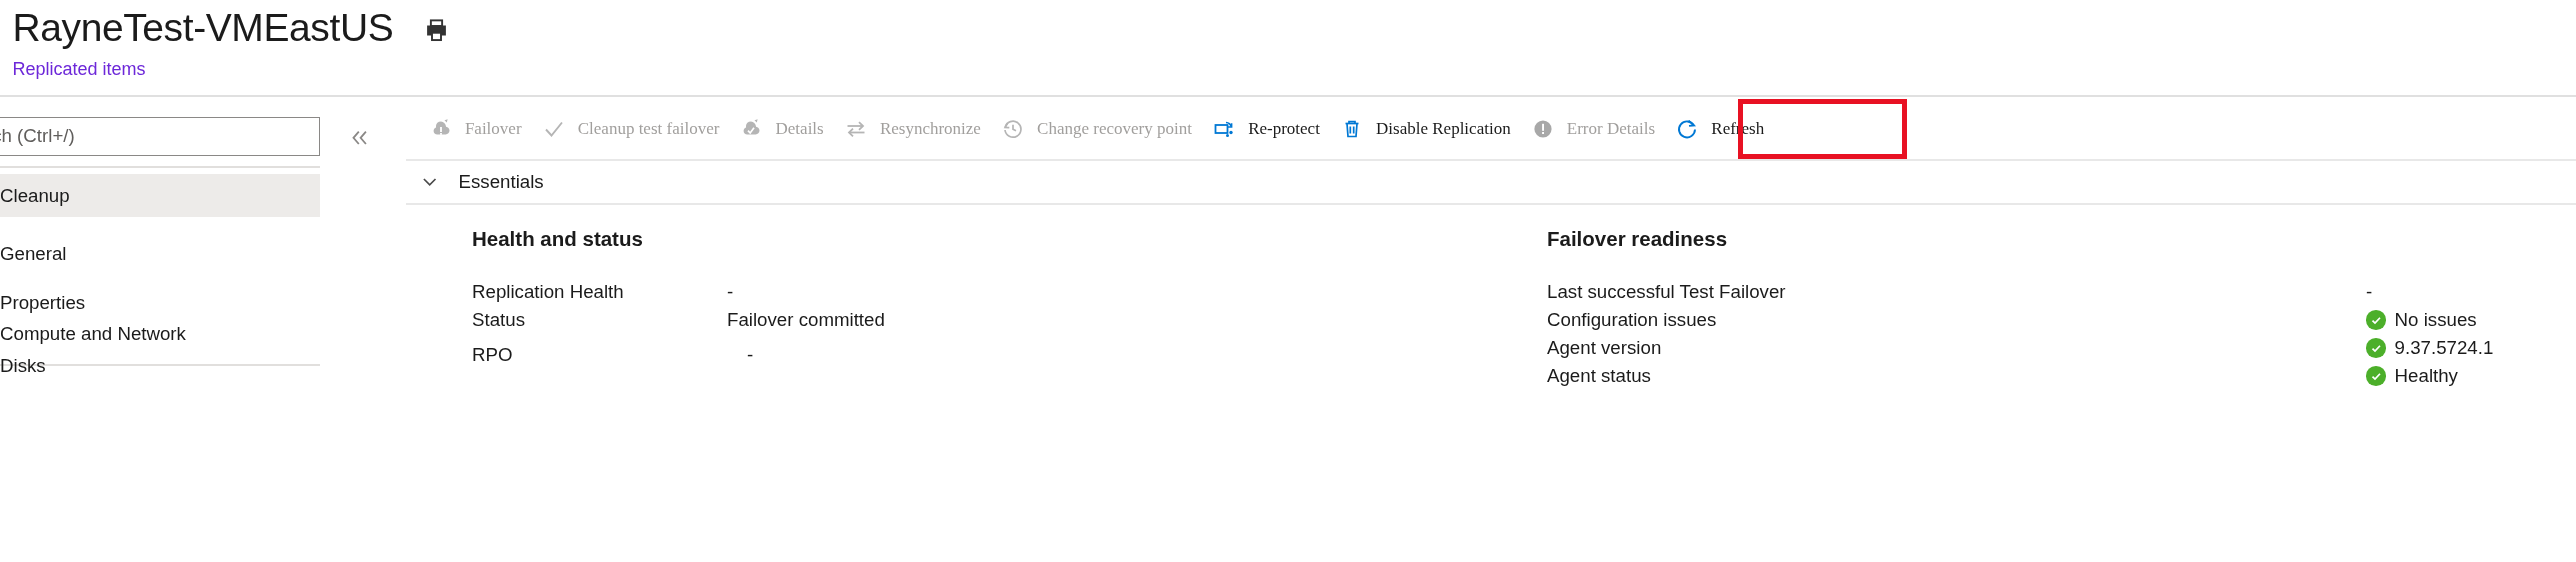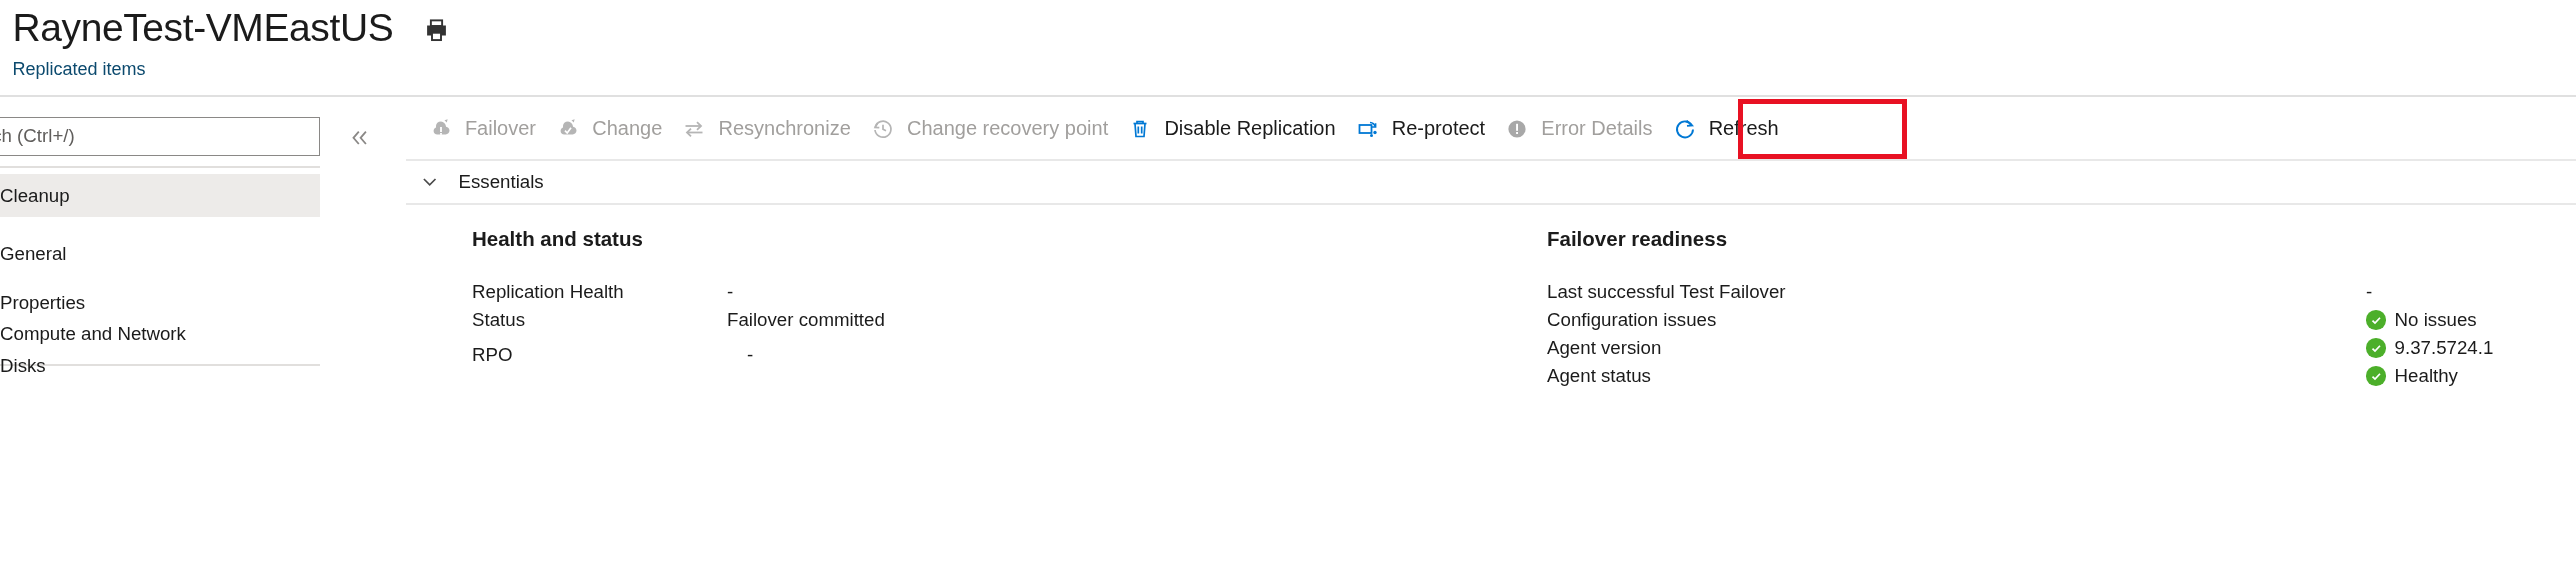--- a/index.html
+++ b/index.html
@@ -50,21 +50,21 @@
     display: block;
     width: 27px;
     height: 27px;
     margin-top: 5.3px;
   }
   .blade-subtitle {
     position: absolute;
     left: 12.5px;
     top: 59px;
     font-size: 18px;
-    color: #0c4a6e;
+    color: #6d28d9;
     line-height: 21.4px;
     white-space: nowrap;
   }
   .header-rule {
     position: absolute;
     left: 0;
     top: 95px;
     width: 2576px;
     height: 1.8px;
     background: #e0e0e0;
@@ -170,27 +170,27 @@
     display: flex;
     align-items: center;
     padding-left: 12.5px;
   }
   .cmd {
     display: flex;
     align-items: center;
     height: 52px;
     padding: 0 9.8px;
     gap: 11.6px;
-    font-size: 20px;
+    font-size: 17px;
     color: #1b1b1b;
     white-space: nowrap;
     cursor: pointer;
     background: transparent;
     border: none;
-    font-family: Liberation Sans, sans-serif;
+    font-family: Liberation Serif, serif;
   }
   .cmd.disabled { color: #a19f9d; cursor: default; }
   .cmd .ico { display: flex; align-items: center; justify-content: center; width: 25px; height: 25px; flex: 0 0 25px; }
   .cmd .ico svg { display: block; }
   .cmd-rule {
     position: absolute;
     left: 0;
     top: 62px;
     width: 2170px;
     height: 1.8px;
@@ -372,30 +372,38 @@
             <path d="M12 4.5c-3 0-5 2-5 4.5v1.5c-1.4.5-2.4 1.8-2.4 3.4 0 2 1.6 3.6 3.6 3.6h8.4c2.2 0 3.9-1.7 3.9-3.9 0-2-1.5-3.7-3.4-3.9C16.6 6.6 14.5 4.5 12 4.5z" fill="#b5b5b5"></path>
             <rect x="11.1" y="10" width="1.8" height="5" fill="#ffffff"></rect>
             <rect x="11.1" y="16" width="1.8" height="1.8" fill="#ffffff"></rect>
             <path d="M15.5 3.2l3.2-1 -1 3.2z" fill="#b5b5b5"></path>
           </svg>
         </span>
         <span>Failover</span>
       </button>
 
 
+      <button class="cmd disabled">
+        <span class="ico">
+          <svg width="24" height="24" viewBox="0 0 24 24" fill="none" stroke="#b5b5b5" stroke-width="1.9">
+            <polyline points="4,12.5 9.5,18.5 20,5.5"></polyline>
+          </svg>
+        </span>
+        <span>Cleanup test failover</span>
+      </button>
 
       <button class="cmd disabled">
         <span class="ico">
           <svg width="24" height="24" viewBox="0 0 24 24">
             <path d="M12 4.5c-3 0-5 2-5 4.5v1.5c-1.4.5-2.4 1.8-2.4 3.4 0 2 1.6 3.6 3.6 3.6h8.4c2.2 0 3.9-1.7 3.9-3.9 0-2-1.5-3.7-3.4-3.9C16.6 6.6 14.5 4.5 12 4.5z" fill="#b5b5b5"></path>
             <polyline points="9,13.6 11.2,16 15,10.8" fill="none" stroke="#ffffff" stroke-width="1.7"></polyline>
             <path d="M15.5 3.2l3.2-1 -1 3.2z" fill="#b5b5b5"></path>
           </svg>
         </span>
-        <span>Change</span>
+        <span>Details</span>
       </button>
 
       <button class="cmd disabled">
         <span class="ico">
           <svg width="24" height="24" viewBox="0 0 24 24" fill="none" stroke="#b5b5b5" stroke-width="1.8">
             <path d="M3.5 9h15"></path>
               <polyline points="15,5.2 19,9 15,12.8"></polyline>
             <path d="M20.5 15.5h-15"></path>
               <polyline points="9,11.7 5,15.5 9,19.3"></polyline>
           </svg>
@@ -405,45 +413,45 @@
 
       <button class="cmd disabled">
         <span class="ico">
           <svg width="24" height="24" viewBox="0 0 24 24" fill="none" stroke="#b5b5b5" stroke-width="1.7">
             <path d="M4.2 10.2A8 8 0 1 1 4 13"></path>
             <polyline points="6.6,6.2 4.1,10.4 8.3,10.6"></polyline>
             <polyline points="12,7.8 12,12.2 15,13.8"></polyline>
           </svg>
         </span>
         <span>Change recovery point</span>
-      </button>
-
-      <button class="cmd">
-        <span class="ico">
-          <svg width="24" height="24" viewBox="0 0 24 24" fill="none" stroke="#0078d4" stroke-width="1.7">
-            <path d="M5.5 6.5h13"></path>
-            <path d="M9 6.5V4.6h6V6.5"></path>
-            <path d="M7 6.5l1 13h8l1-13"></path>
-            <path d="M10.3 9.5v7M13.7 9.5v7"></path>
-          </svg>
-        </span>
-        <span>Disable Replication</span>
       </button>
 
       <button class="cmd">
         <span class="ico">
           <svg width="24" height="24" viewBox="0 0 24 24" fill="none" stroke="#0078d4" stroke-width="1.8">
             <rect x="3.5" y="8" width="12" height="8"></rect>
             <path d="M14 5.5a6 6 0 0 1 5.3 4.2" stroke-width="1.6"></path>
             <polyline points="19.6,6.2 19.6,10 15.9,10" stroke-width="1.6"></polyline>
             <circle cx="19" cy="15.5" r="1.7" fill="#0078d4" stroke="none"></circle>
             <circle cx="15.5" cy="18.5" r="1.5" fill="#0078d4" stroke="none"></circle>
           </svg>
         </span>
         <span>Re-protect</span>
+      </button>
+
+      <button class="cmd">
+        <span class="ico">
+          <svg width="24" height="24" viewBox="0 0 24 24" fill="none" stroke="#0078d4" stroke-width="1.7">
+            <path d="M5.5 6.5h13"></path>
+            <path d="M9 6.5V4.6h6V6.5"></path>
+            <path d="M7 6.5l1 13h8l1-13"></path>
+            <path d="M10.3 9.5v7M13.7 9.5v7"></path>
+          </svg>
+        </span>
+        <span>Disable Replication</span>
       </button>
 
       <button class="cmd disabled">
         <span class="ico">
           <svg width="24" height="24" viewBox="0 0 24 24">
             <circle cx="12" cy="12" r="8.6" fill="#a8a8a8"></circle>
             <rect x="11.1" y="6.8" width="1.9" height="7" fill="#ffffff"></rect>
             <rect x="11.1" y="15" width="1.9" height="2" fill="#ffffff"></rect>
           </svg>
         </span>

